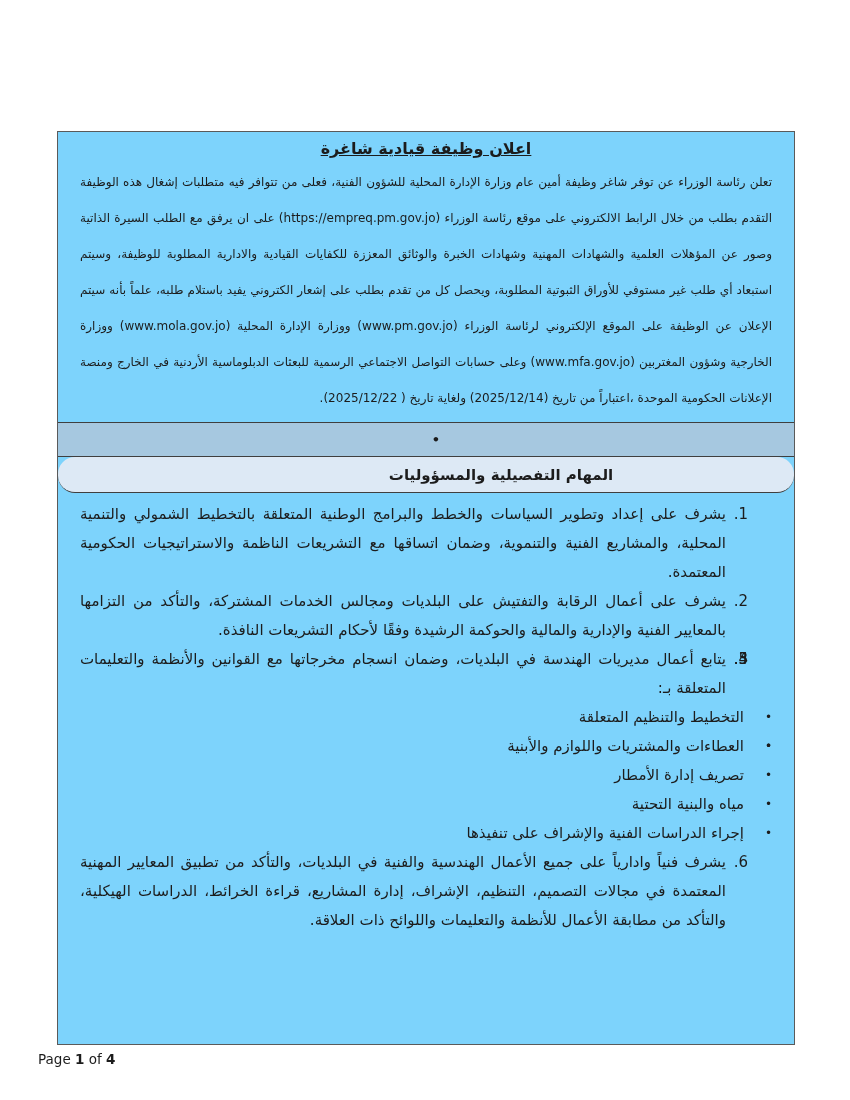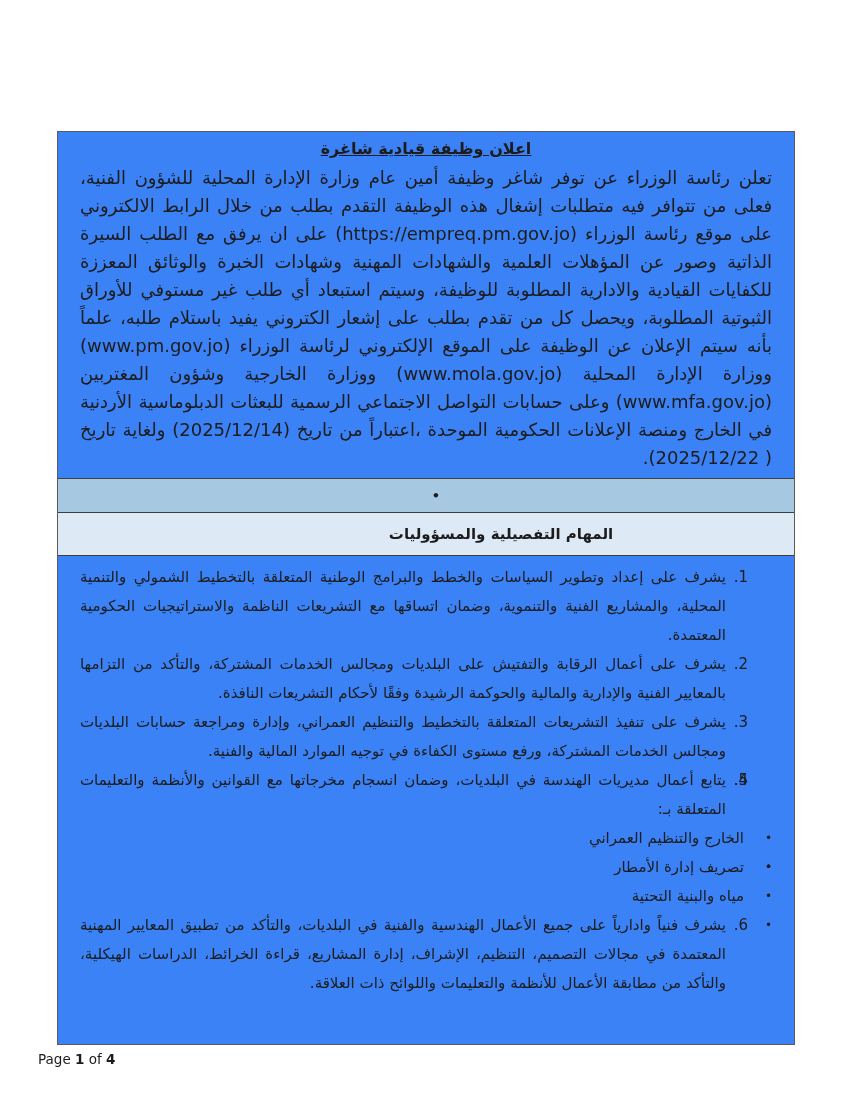--- a/index.html
+++ b/index.html
@@ -2,43 +2,44 @@
 <html lang="ar"><head>
 <meta charset="utf-8">
 <style>
   html,body{margin:0;padding:0;background:#ffffff;}
   body{
     width:850px;height:1100px;position:relative;overflow:hidden;
     font-family:"DejaVu Sans", sans-serif;color:#1c1c1c;
   }
   .doc-box{
     position:absolute;left:57px;top:131px;width:738px;height:914px;
-    border:1.5px solid #5a5a5a;box-sizing:border-box;background:#3b82f6;
+    border:1.5px solid #5a5a5a;box-sizing:border-box;background:#7dd3fc;
     direction:rtl;overflow:hidden;
   }
   .pad{padding:0 22px;}
   .doc-title{
     text-align:center;font-weight:bold;font-size:16px;
     text-decoration:underline;margin:7px 0 6px 0;
   }
   .intro{
-    font-size:18px;line-height:28px;text-align:justify;margin:0;
+    font-size:12px;line-height:36px;text-align:justify;margin:0;
   }
   .bar{
     display:flex;align-items:center;justify-content:center;
     font-weight:bold;font-size:15px;box-sizing:border-box;
   }
   .bar-main{
     background:#a6c8e0;height:35px;margin-top:6px;
     border-top:1px solid #3f3f3f;border-bottom:1px solid #3f3f3f;
   }
   .bar-main .bullet-glyph{margin-left:20px;font-size:13px;}
   .bar-detail{
-    background:#dde9f5;height:43px;
+    background:#dde9f5;height:36px;
     border-bottom:1px solid #3f3f3f;
+    border-radius:17px;
   }
   .bar-detail .bar-label{position:relative;left:75px;}
   .duties{padding:7px 22px 0 22px;font-size:15px;line-height:29px;}
   .duty{position:relative;padding-right:46px;text-align:justify;}
   .duty .num{position:absolute;right:24px;top:0;}
   .sub-duty{position:relative;padding-right:28px;text-align:right;}
   .sub-duty .dot{position:absolute;right:0;top:0;font-size:12px;}
   .page-footer{
     position:absolute;left:38px;top:1051px;direction:ltr;
     font-size:13.5px;color:#1c1c1c;
@@ -70,52 +71,53 @@
       <span>يشرف على إعداد وتطوير السياسات والخطط والبرامج الوطنية المتعلقة بالتخطيط الشمولي والتنمية المحلية، والمشاريع الفنية والتنموية، وضمان اتساقها مع التشريعات الناظمة والاستراتيجيات الحكومية المعتمدة.</span>
     </div>
 
     <div class="duty">
       <span class="num">2.</span>
       <span>يشرف على أعمال الرقابة والتفتيش على البلديات ومجالس الخدمات المشتركة، والتأكد من التزامها بالمعايير الفنية والإدارية والمالية والحوكمة الرشيدة وفقًا لأحكام التشريعات النافذة.</span>
     </div>
 
     <div class="duty">
       <span class="num">3.</span>
-      <span>يشرف على تنفيذ التشريعات المتعلقة بالتخطيط والتنظيم العمراني، وإدارة ومراجعة حسابات البلديات ومجالس الخدمات المشتركة، ورفع مستوى الكفاءة في توجيه الموارد المالية والفنية.</span>
     </div>
 
     <div class="duty">
       <span class="num">4.</span>
     </div>
 
     <div class="duty">
       <span class="num">5.</span>
       <span>يتابع أعمال مديريات الهندسة في البلديات، وضمان انسجام مخرجاتها مع القوانين والأنظمة والتعليمات المتعلقة بـ:</span>
     </div>
 
     <div class="sub-duty">
       <span class="dot">•</span>
-      <span>الخارج والتنظيم العمراني</span>
+      <span>التخطيط والتنظيم المتعلقة</span>
     </div>
     <div class="sub-duty">
       <span class="dot">•</span>
     </div>
     <div class="sub-duty">
       <span class="dot">•</span>
+      <span>العطاءات والمشتريات واللوازم والأبنية</span>
     </div>
     <div class="sub-duty">
       <span class="dot">•</span>
       <span>تصريف إدارة الأمطار</span>
     </div>
     <div class="sub-duty">
       <span class="dot">•</span>
       <span>مياه والبنية التحتية</span>
     </div>
     <div class="sub-duty">
       <span class="dot">•</span>
+      <span>إجراء الدراسات الفنية والإشراف على تنفيذها</span>
     </div>
 
     <div class="duty">
       <span class="num">6.</span>
       <span>يشرف فنياً وادارياً على جميع الأعمال الهندسية والفنية في البلديات، والتأكد من تطبيق المعايير المهنية المعتمدة في مجالات التصميم، التنظيم، الإشراف، إدارة المشاريع، قراءة الخرائط، الدراسات الهيكلية، والتأكد من مطابقة الأعمال للأنظمة والتعليمات واللوائح ذات العلاقة.</span>
     </div>
 
   </div>
 </div>
 

